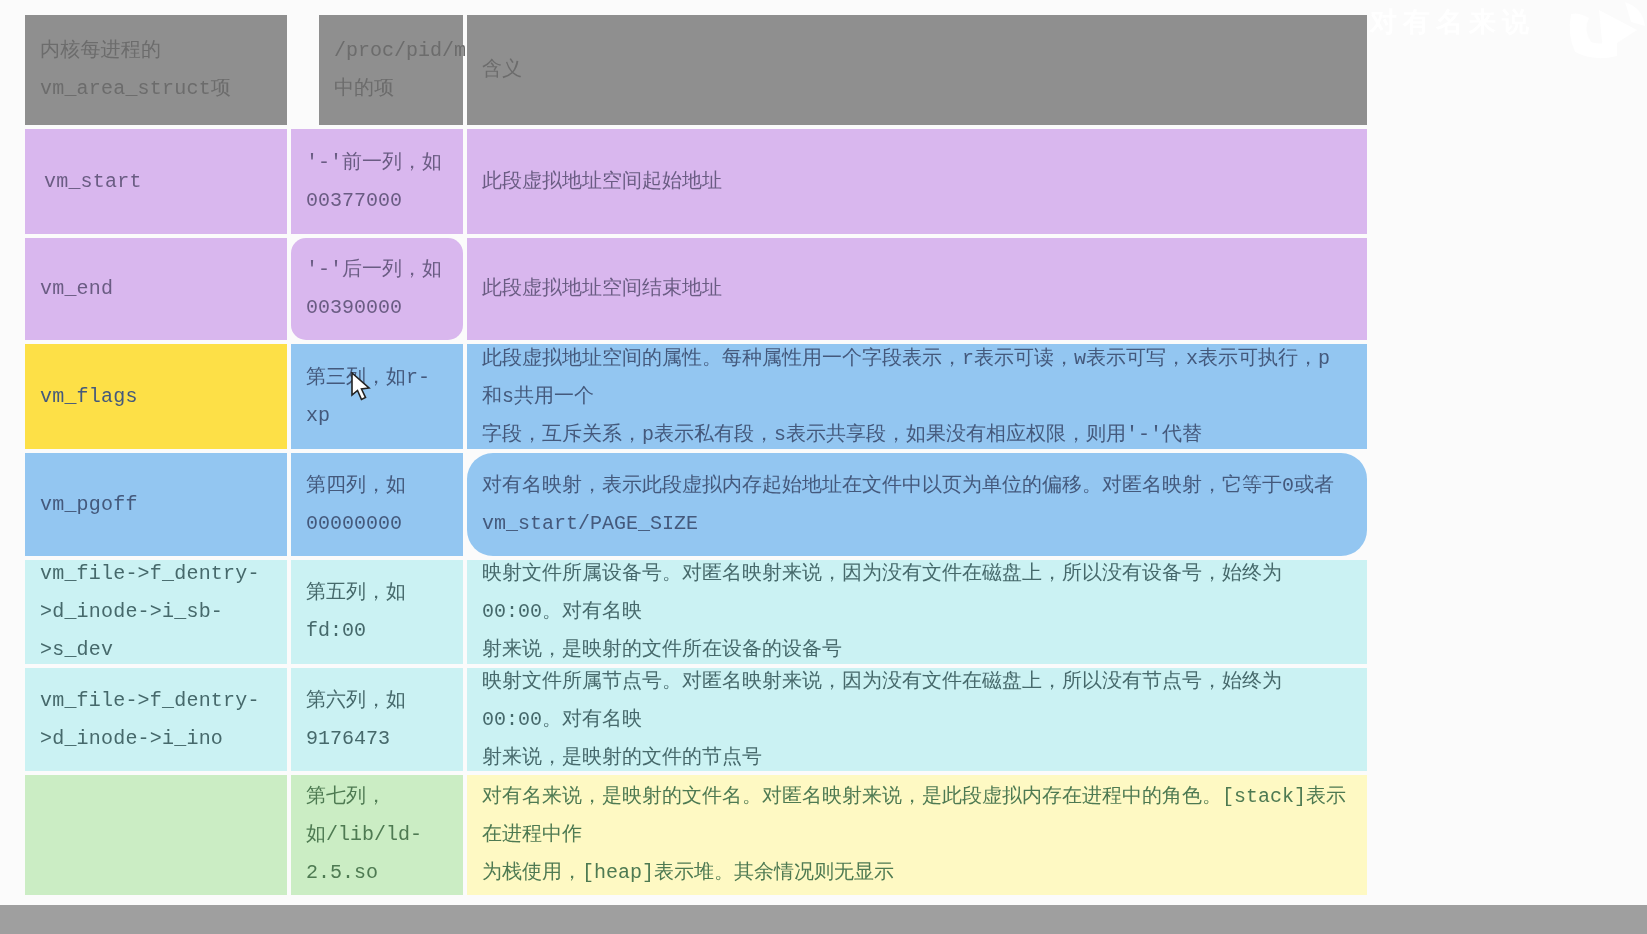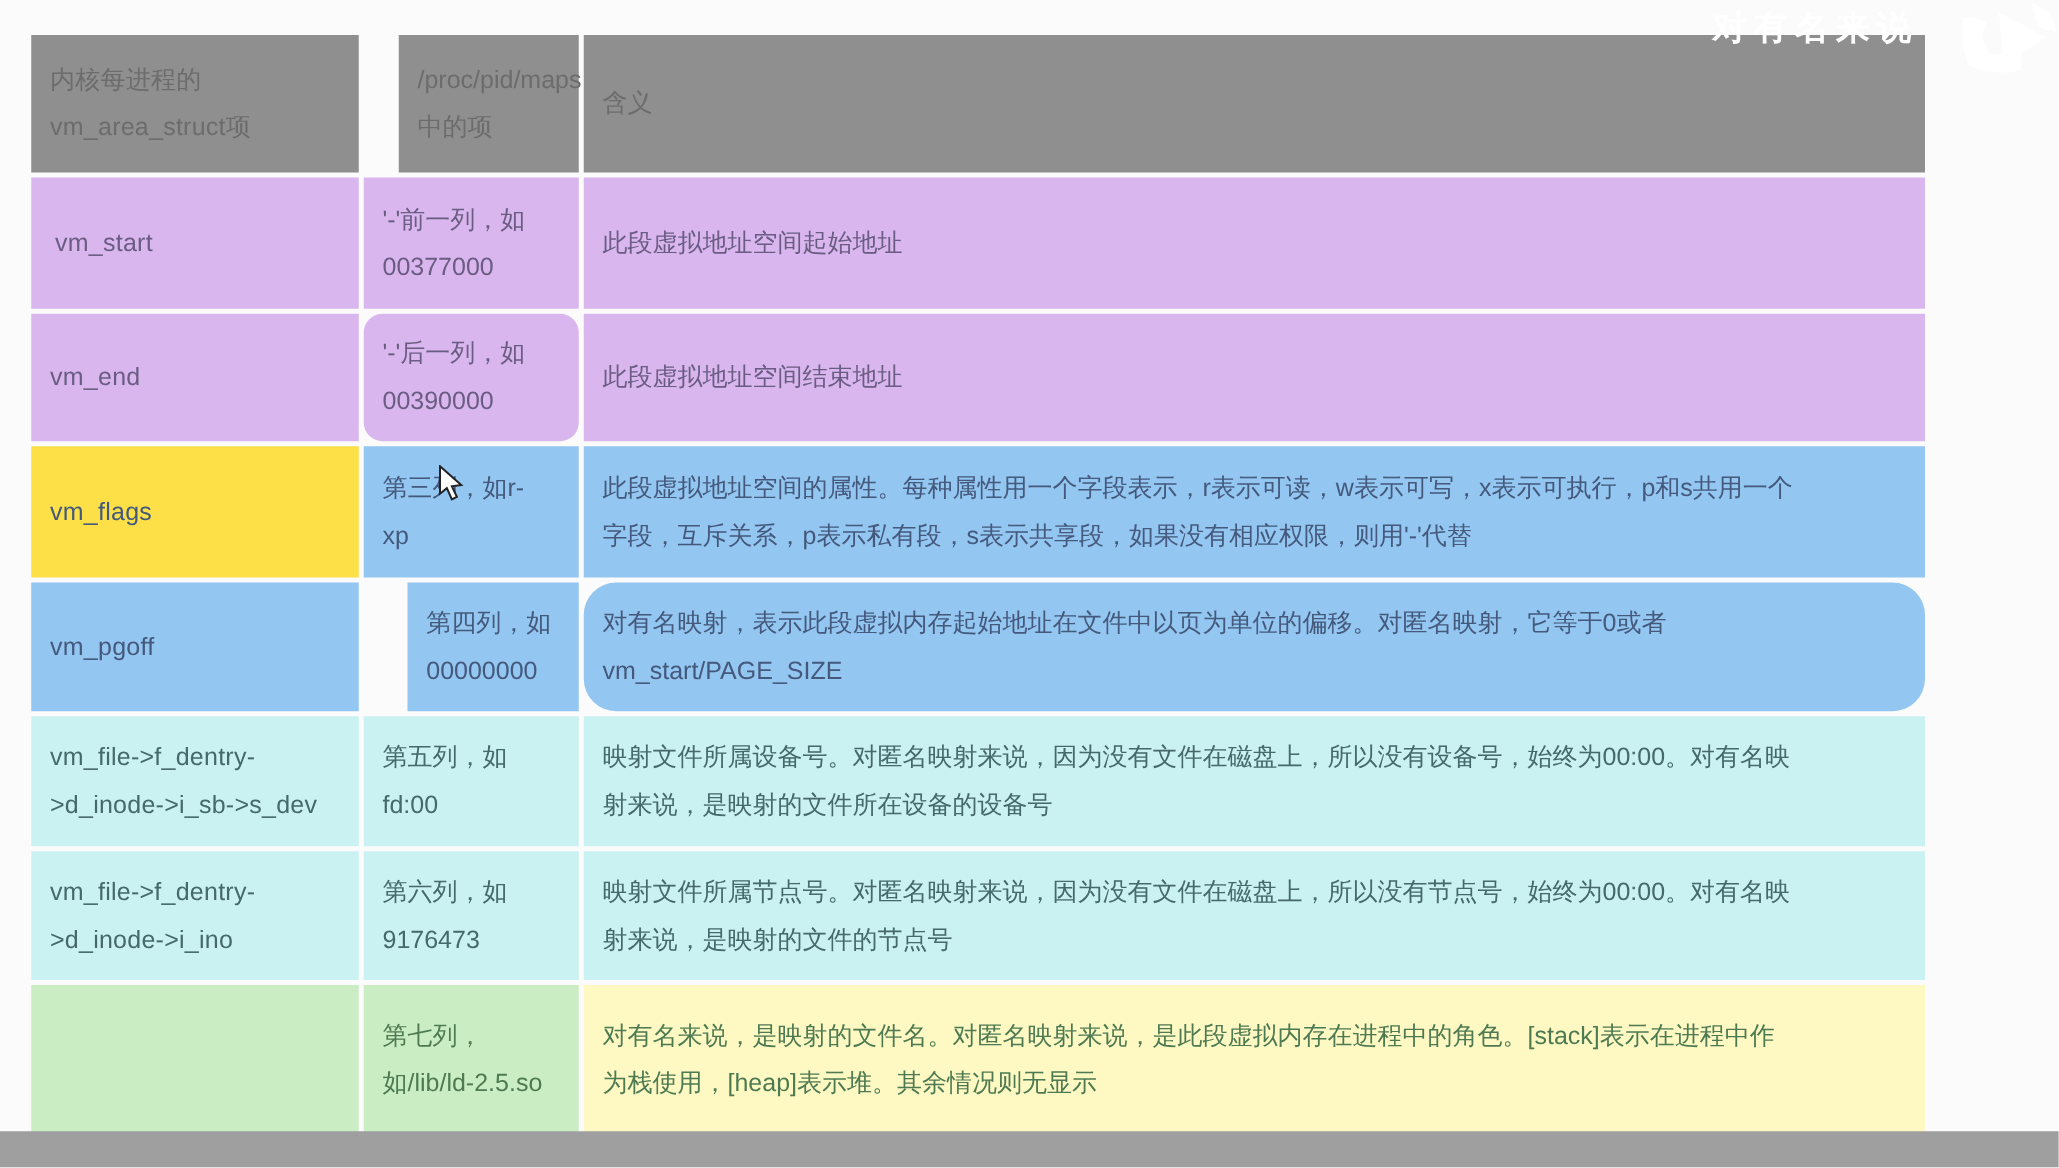--- a/index.html
+++ b/index.html
@@ -2,26 +2,27 @@
 <html><head>
 <meta charset="utf-8">
 <style>
   html,body{margin:0;padding:0;}
   body{
     width:1647px;height:934px;position:relative;overflow:hidden;
     background:#fbfbfb;
     font-family:"Liberation Sans","DejaVu Sans",sans-serif;
   }
   .table{
-    position:absolute;left:25px;top:28px;width:1515px;
+    position:absolute;left:25px;top:15px;width:1342px;
     display:grid;
     grid-template-columns:262px 172px 1fr;
     grid-template-rows:110px 105px 102px 105px 103px 104px 103px 120px;
     gap:4px;
     background:transparent;
+    font-family:Liberation Mono, monospace;
   }
   .cell{
     display:flex;align-items:center;
     padding:0 18px 0 15px;
     white-space:pre-line;
     font-size:20px;line-height:38px;
     filter:blur(.4px);
   }
   .cell.c1{letter-spacing:.2px;}
   .watermark{
@@ -56,21 +57,21 @@
 00390000</div>
   <div class="cell" style="background: rgb(217, 183, 238); color: rgb(106, 92, 131);">此段虚拟地址空间结束地址</div>
 
   <div class="cell c1" style="background: #fde047; color: rgb(68, 89, 124);">vm_flags</div>
   <div class="cell" style="background: rgb(147, 198, 241); color: rgb(68, 89, 124);">第三列，如r-
 xp</div>
   <div class="cell" style="background: rgb(147, 198, 241); color: rgb(68, 89, 124);">此段虚拟地址空间的属性。每种属性用一个字段表示，r表示可读，w表示可写，x表示可执行，p和s共用一个
 字段，互斥关系，p表示私有段，s表示共享段，如果没有相应权限，则用'-'代替</div>
 
   <div class="cell c1" style="background: rgb(147, 198, 241); color: rgb(68, 89, 124);">vm_pgoff</div>
-  <div class="cell" style="background: rgb(147, 198, 241); color: rgb(68, 89, 124); margin-left: 35px;">第四列，如
+  <div class="cell" style="background: rgb(147, 198, 241); color: rgb(68, 89, 124);">第四列，如
 00000000</div>
   <div class="cell" style="background: rgb(147, 198, 241); color: rgb(68, 89, 124); border-radius: 26px;">对有名映射，表示此段虚拟内存起始地址在文件中以页为单位的偏移。对匿名映射，它等于0或者
 vm_start/PAGE_SIZE</div>
 
   <div class="cell c1" style="background: rgb(203, 242, 243); color: rgb(70, 105, 107);">vm_file-&gt;f_dentry-
 &gt;d_inode-&gt;i_sb-&gt;s_dev</div>
   <div class="cell" style="background: rgb(203, 242, 243); color: rgb(70, 105, 107);">第五列，如
 fd:00</div>
   <div class="cell" style="background: rgb(203, 242, 243); color: rgb(70, 105, 107);">映射文件所属设备号。对匿名映射来说，因为没有文件在磁盘上，所以没有设备号，始终为00:00。对有名映
 射来说，是映射的文件所在设备的设备号</div>

